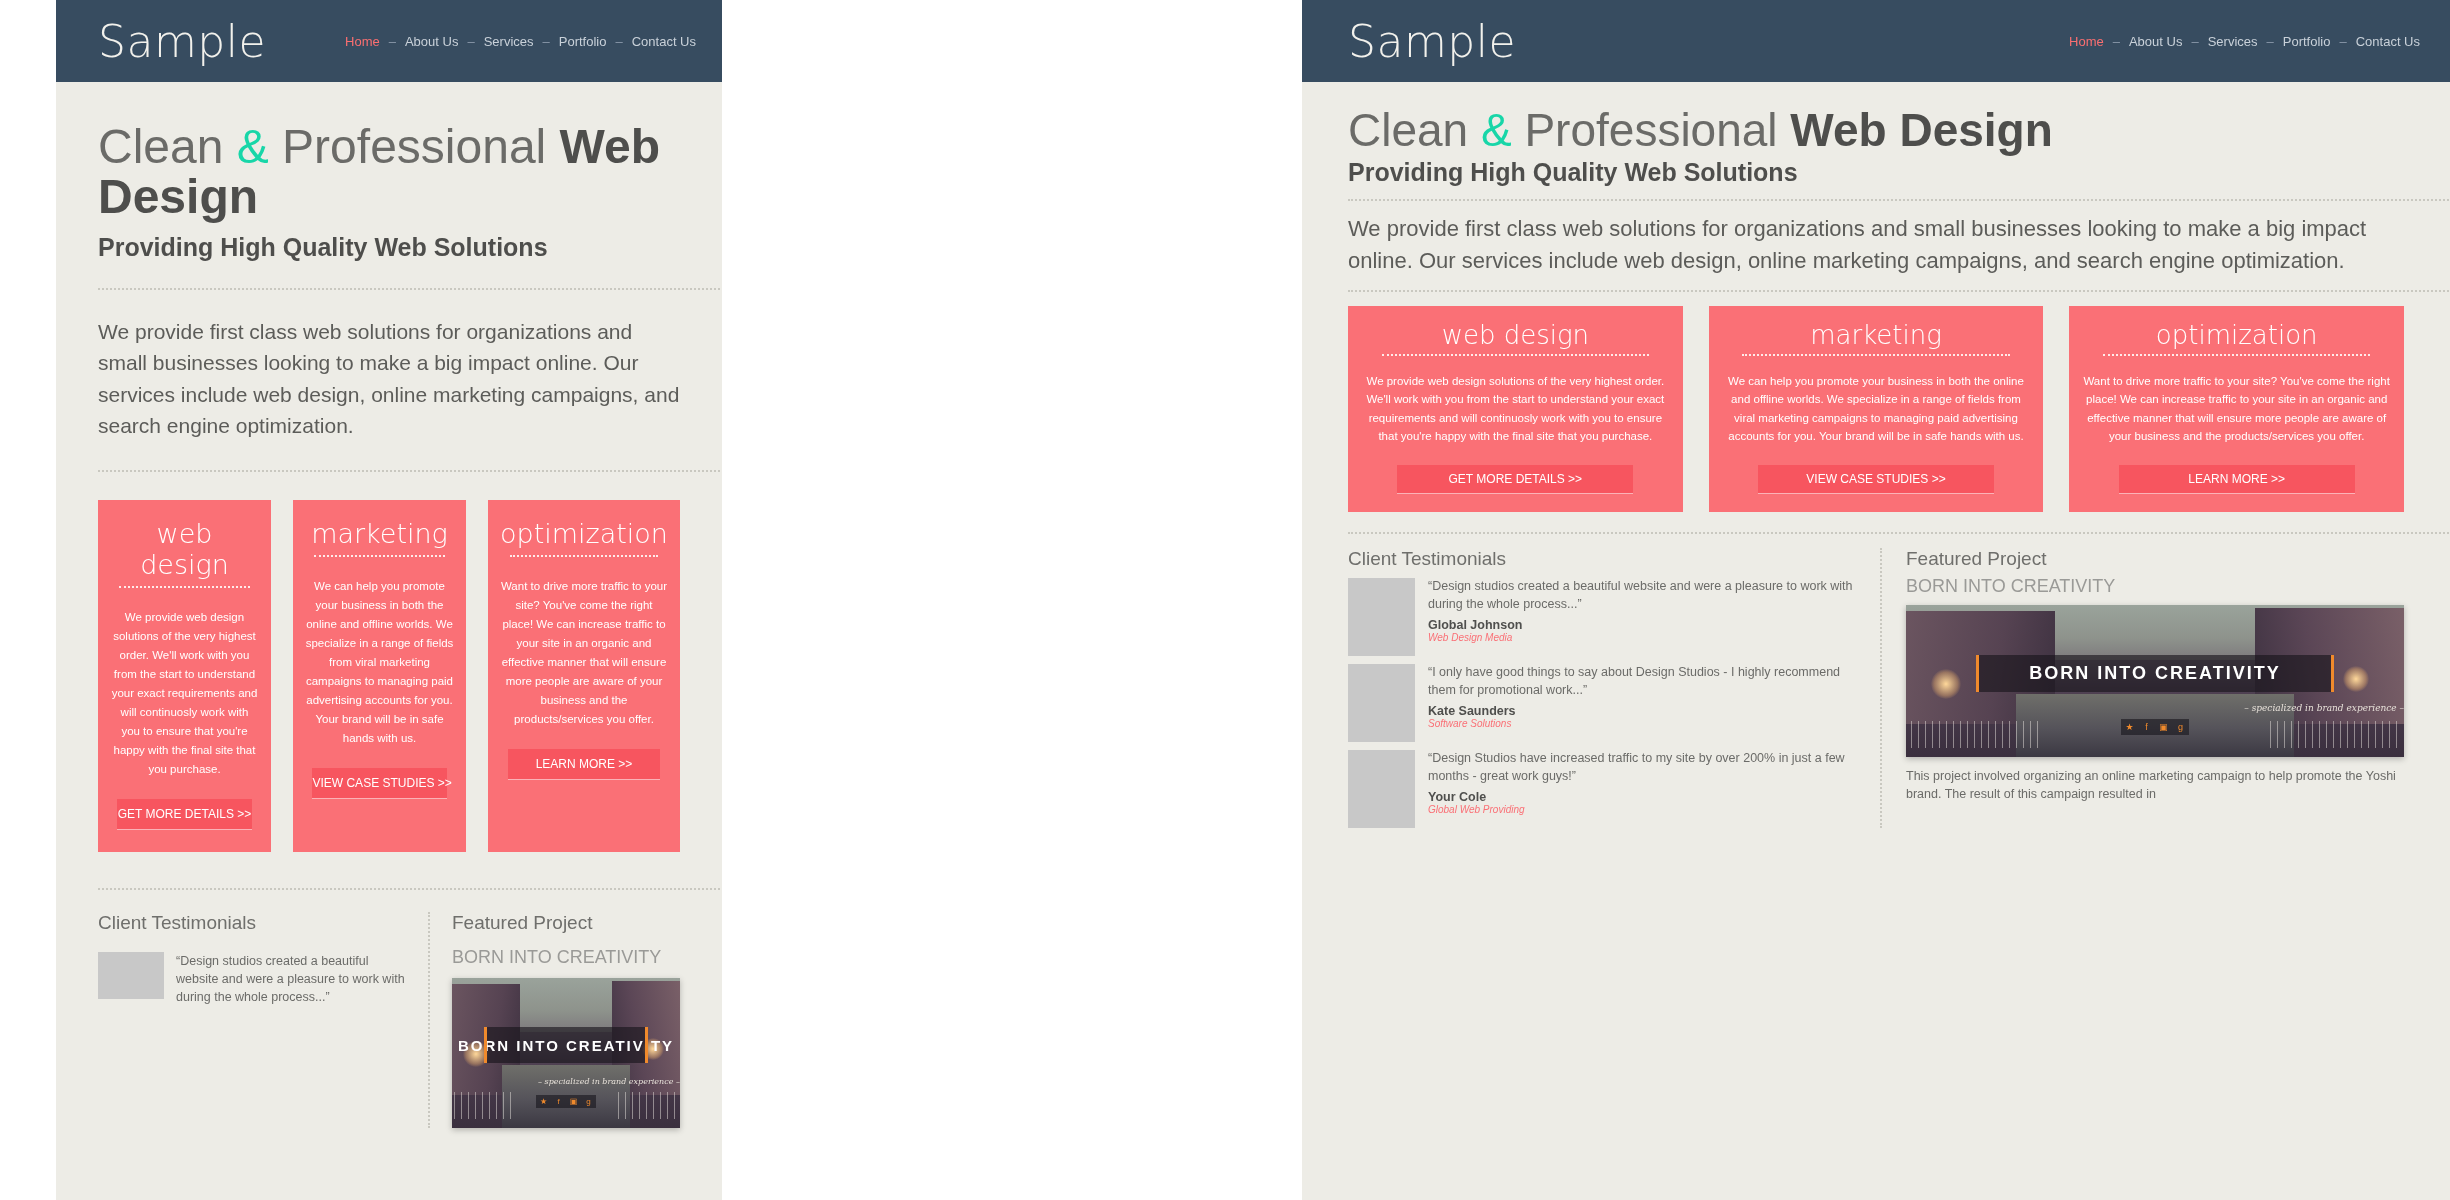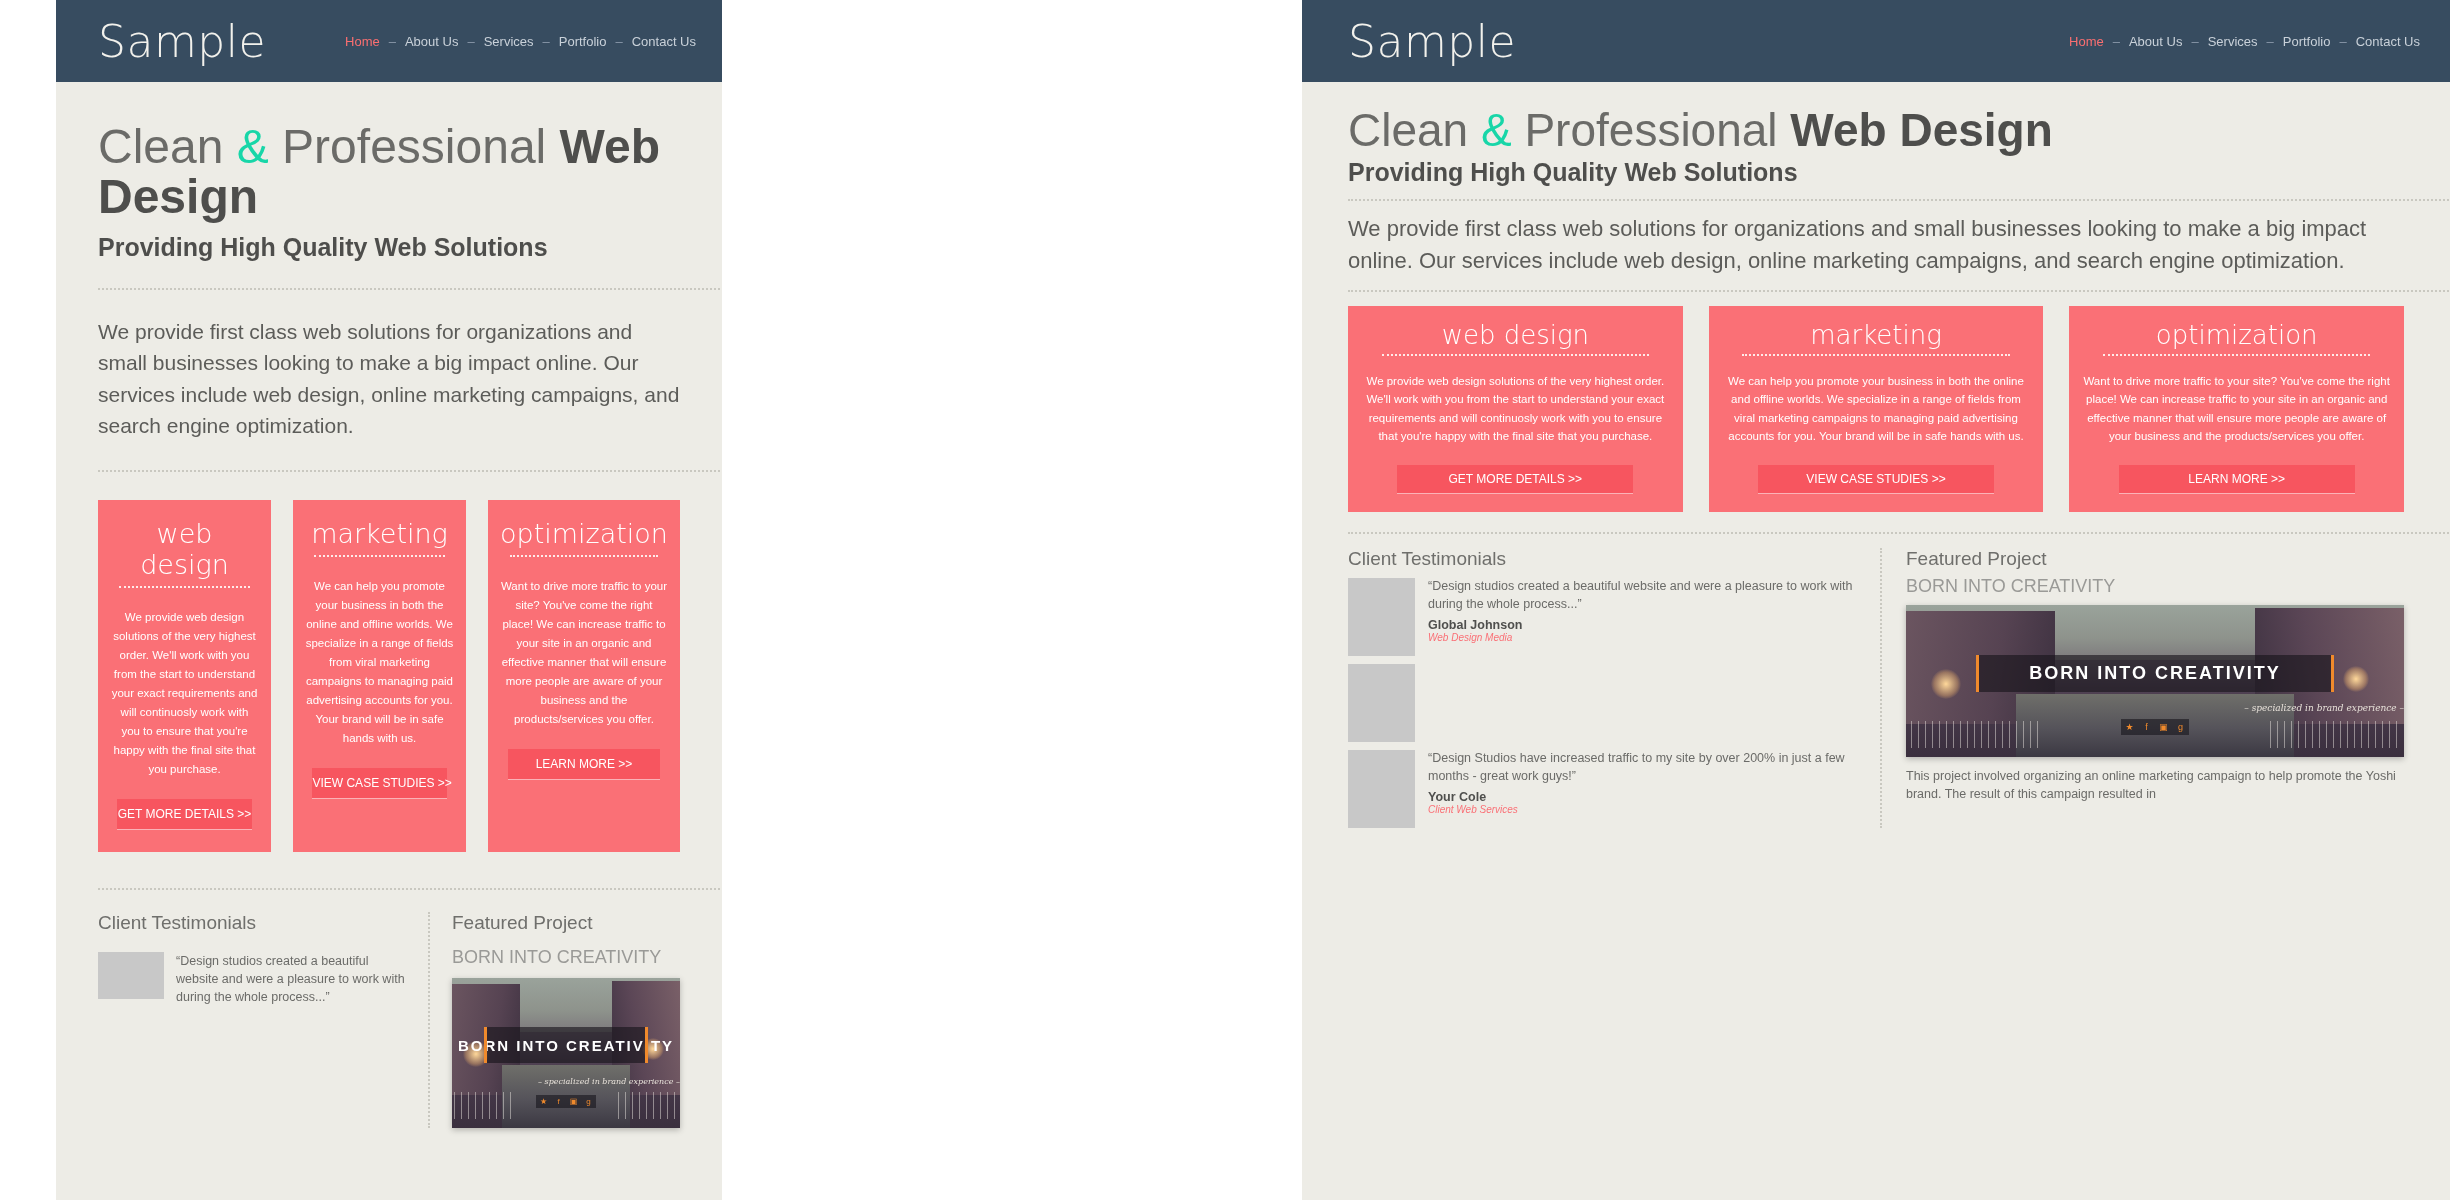--- a/index.html
+++ b/index.html
@@ -298,28 +298,33 @@
           <div class="avatar"></div>
           <div>
             <div class="quote">“Design studios created a beautiful website and were a pleasure to work with during the whole process...”</div>
             <div class="tname">Global Johnson</div>
             <div class="tcomp">Web Design Media</div>
           </div>
         </div>
 
         <div class="tmd">
           <div class="avatar"></div>
+          <div>
+            <div class="quote">“I only have good things to say about Design Studios - I highly recommend them for promotional work...”</div>
+            <div class="tname">Kate Saunders</div>
+            <div class="tcomp">Software Solutions</div>
+          </div>
         </div>
 
         <div class="tmd">
           <div class="avatar"></div>
           <div>
             <div class="quote">“Design Studios have increased traffic to my site by over 200% in just a few months - great work guys!”</div>
             <div class="tname">Your Cole</div>
-            <div class="tcomp">Client Web Services</div>
+            <div class="tcomp">Global Web Providing</div>
           </div>
         </div>
       </div>
 
       <div class="dots-v"></div>
 
       <div class="colR">
         <div class="sec-title">Featured Project</div>
         <div class="proj-sub">BORN INTO CREATIVITY</div>
         <div class="shot">

